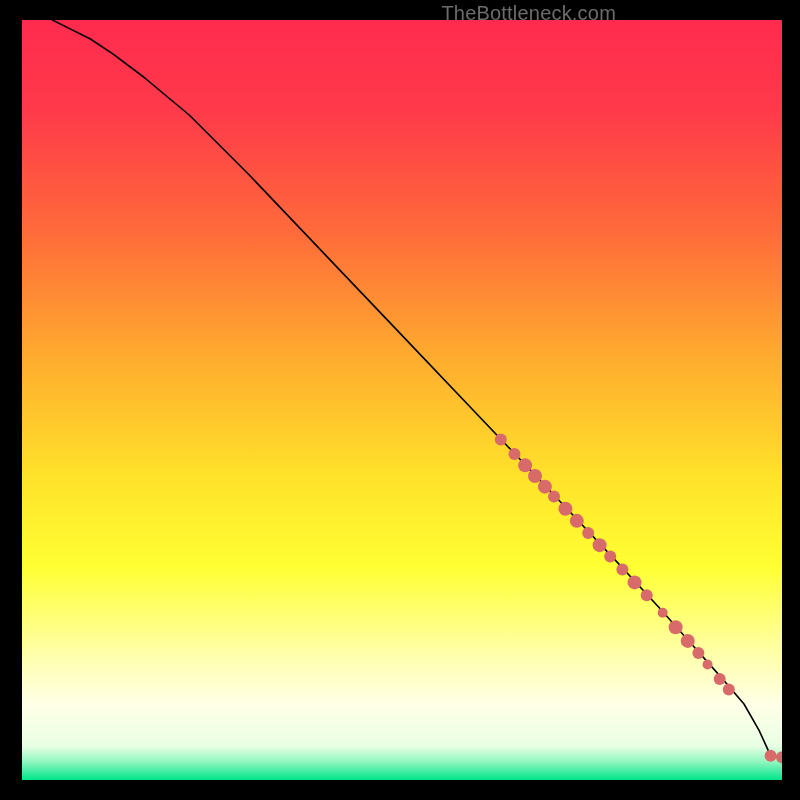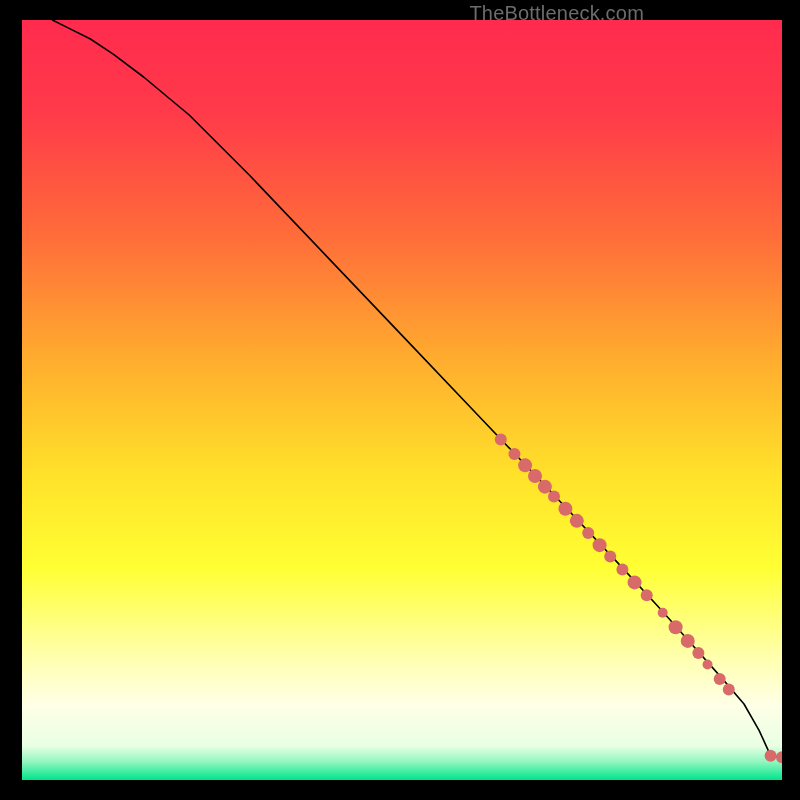--- a/index.html
+++ b/index.html
@@ -9,21 +9,20 @@
     height: 800px;
     background: #000;
     overflow: hidden;
     font-family: -apple-system, BlinkMacSystemFont, "Segoe UI", Arial, sans-serif;
   }
   .stage {
     position: relative;
     width: 636px;
     height: 800px;
     background: #000;
-    padding-left: 28px;
   }
   .plot {
     position: absolute;
     
     left: 22px;
     top: 20px;
     width: 760px;
     height: 760px;
     box-sizing: border-box;
   }

